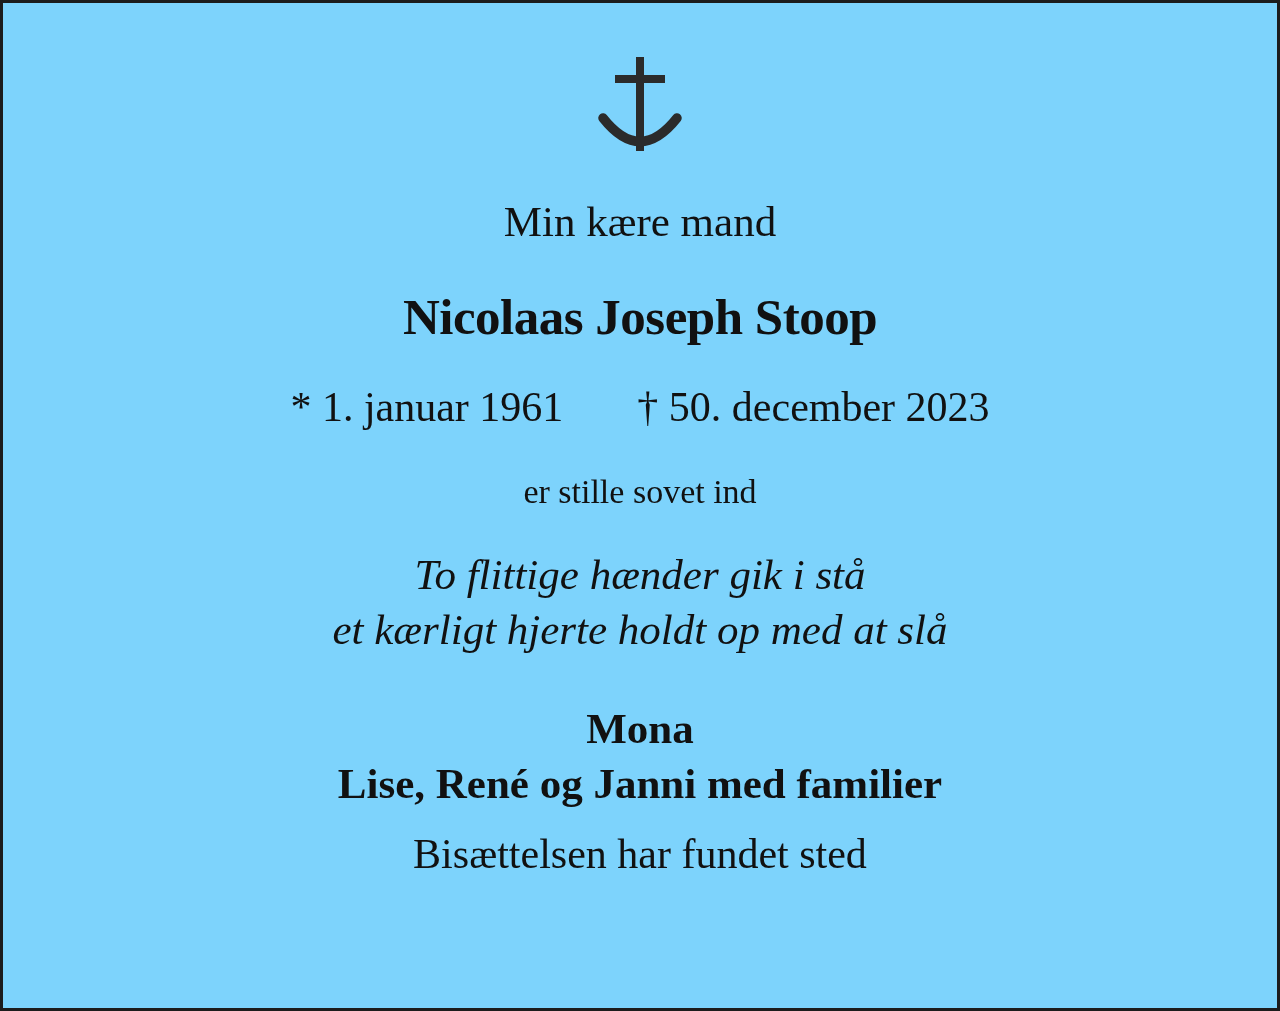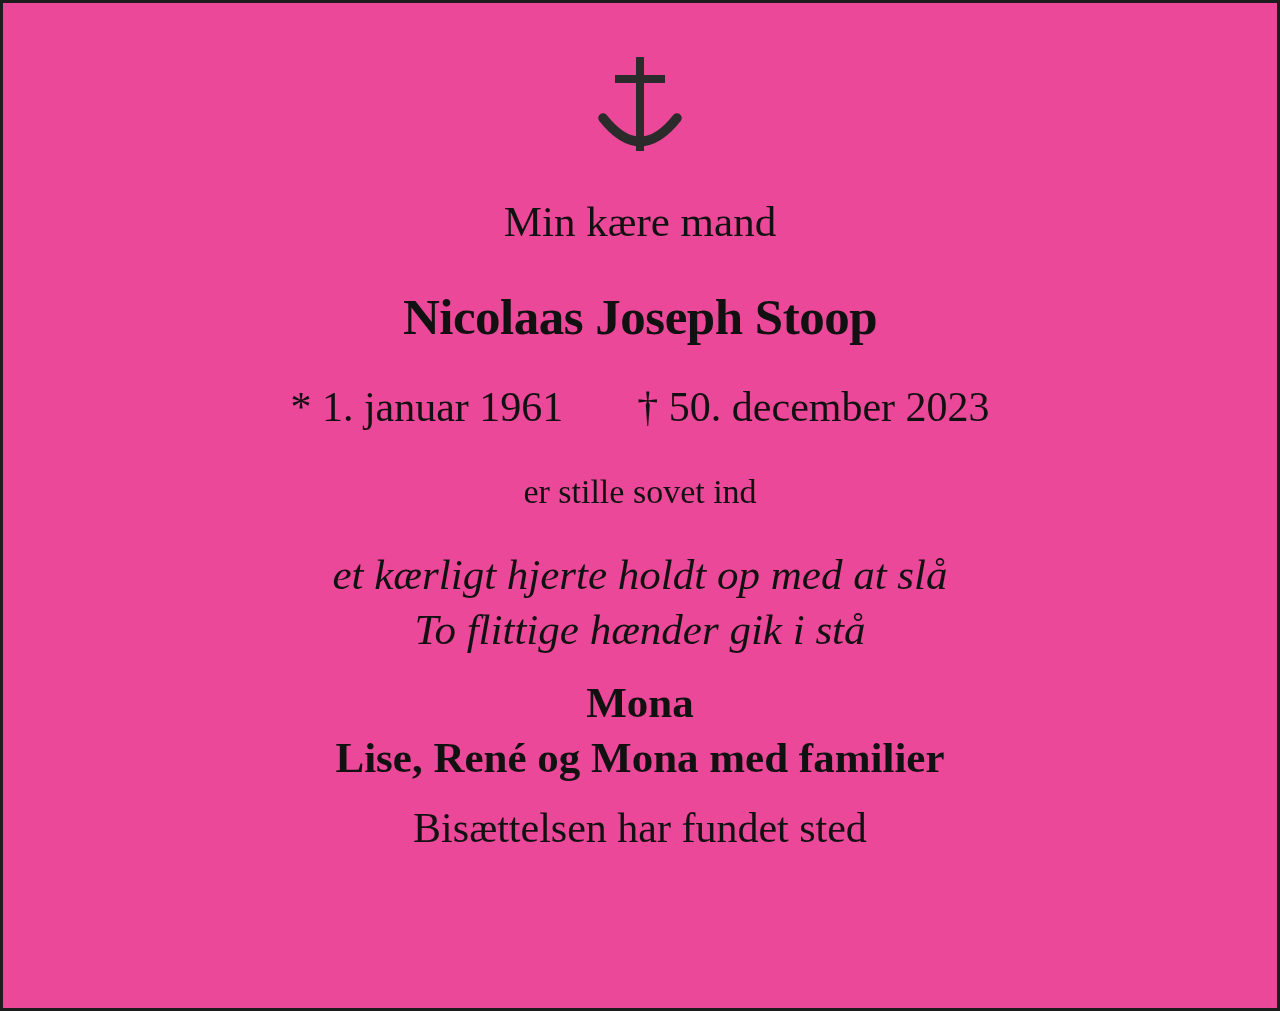--- a/index.html
+++ b/index.html
@@ -5,21 +5,21 @@
   html, body {
     margin: 0;
     padding: 0;
     background: #e8e8e8;
   }
   .page {
     position: relative;
     width: 1280px;
     height: 1011px;
     box-sizing: border-box;
-    background: #ec4899;
+    background: #7dd3fc;
     border: 3px solid #1c1c1c;
     overflow: hidden;
     font-family: "Liberation Serif", "DejaVu Serif", serif;
     color: #111111;
     text-align: center;
   }
   .anchor-wrap {
     margin: 52px auto 0 auto;
     width: 84px;
     height: 106px;
@@ -60,21 +60,21 @@
     text-align: center;
   }
   .verse {
     margin-top: 32px;
     font-size: 43px;
     line-height: 55px;
     font-style: italic;
     white-space: nowrap;
   }
   .mourners {
-    margin-top: 18px;
+    margin-top: 44px;
     font-size: 43px;
     line-height: 55px;
     font-weight: 700;
     white-space: nowrap;
   }
   .footer-line {
     margin-top: 20px;
     font-size: 42px;
     line-height: 46px;
     white-space: nowrap;
@@ -102,24 +102,24 @@
   <div class="deceased-name">Nicolaas Joseph Stoop</div>
 
   <div class="dates">
     <span>* 1. januar 1961</span>
     <span>† 50. december 2023</span>
   </div>
 
   <div class="status-line">er stille sovet ind</div>
 
   <div class="verse">
+    <div>To flittige hænder gik i stå</div>
     <div>et kærligt hjerte holdt op med at slå</div>
-    <div>To flittige hænder gik i stå</div>
   </div>
 
   <div class="mourners">
     <div>Mona</div>
-    <div>Lise, René og Mona med familier</div>
+    <div>Lise, René og Janni med familier</div>
   </div>
 
   <div class="footer-line">Bisættelsen har fundet sted</div>
 
 </div>
 
 </body></html>

